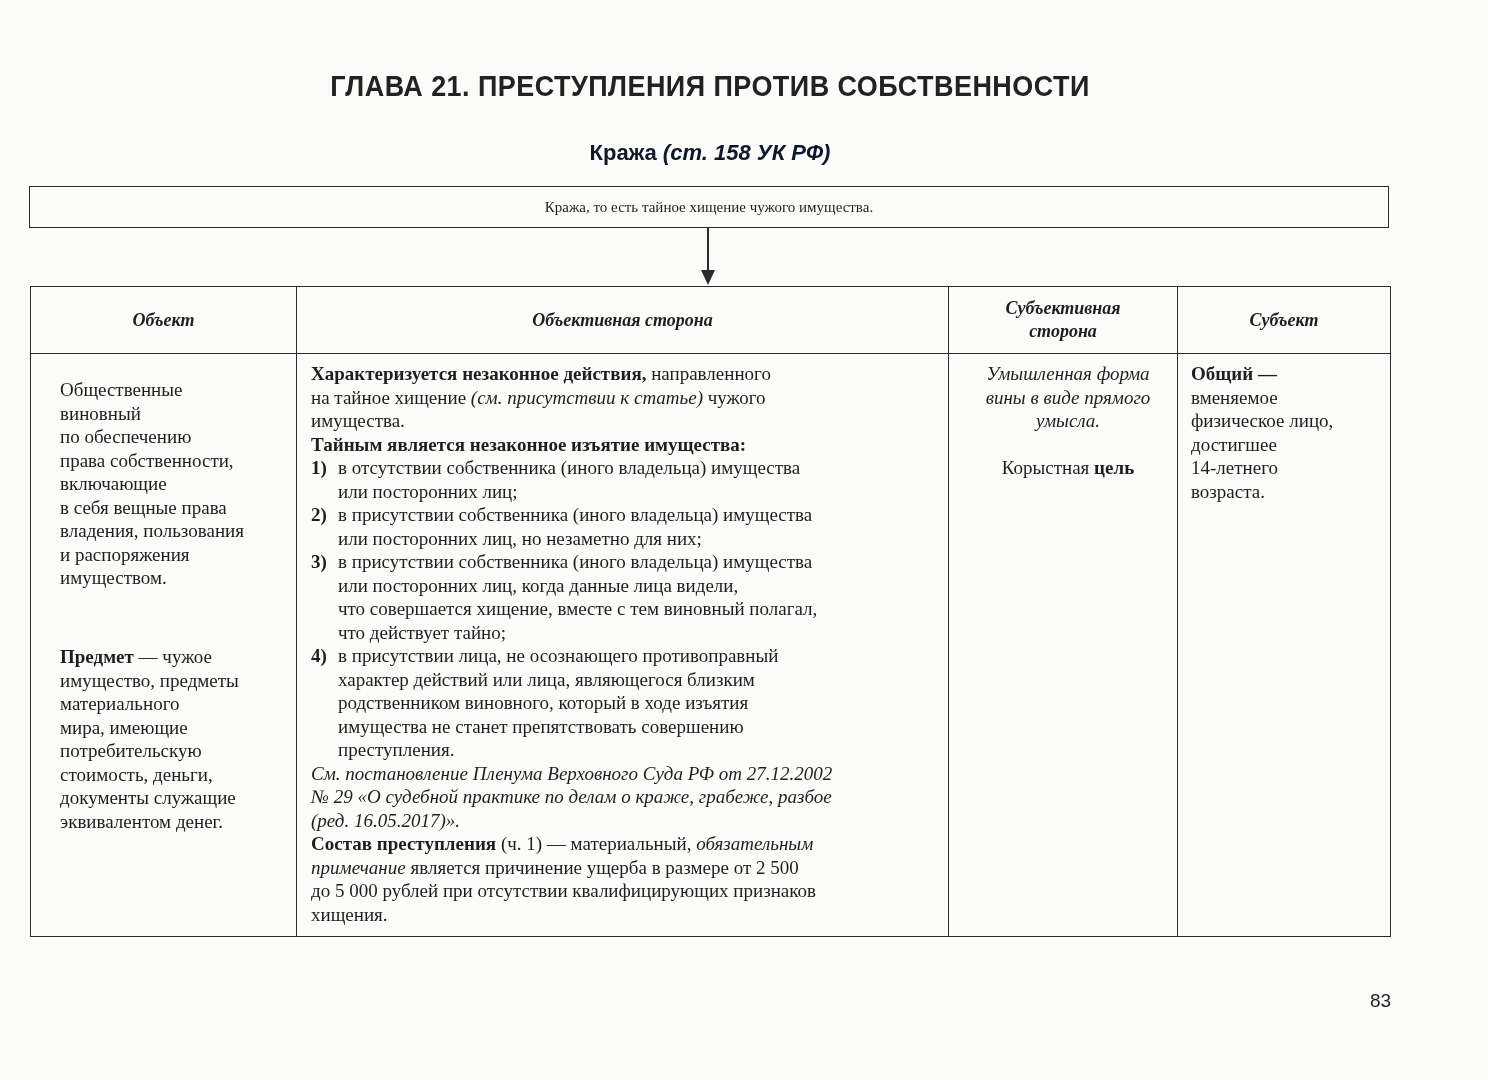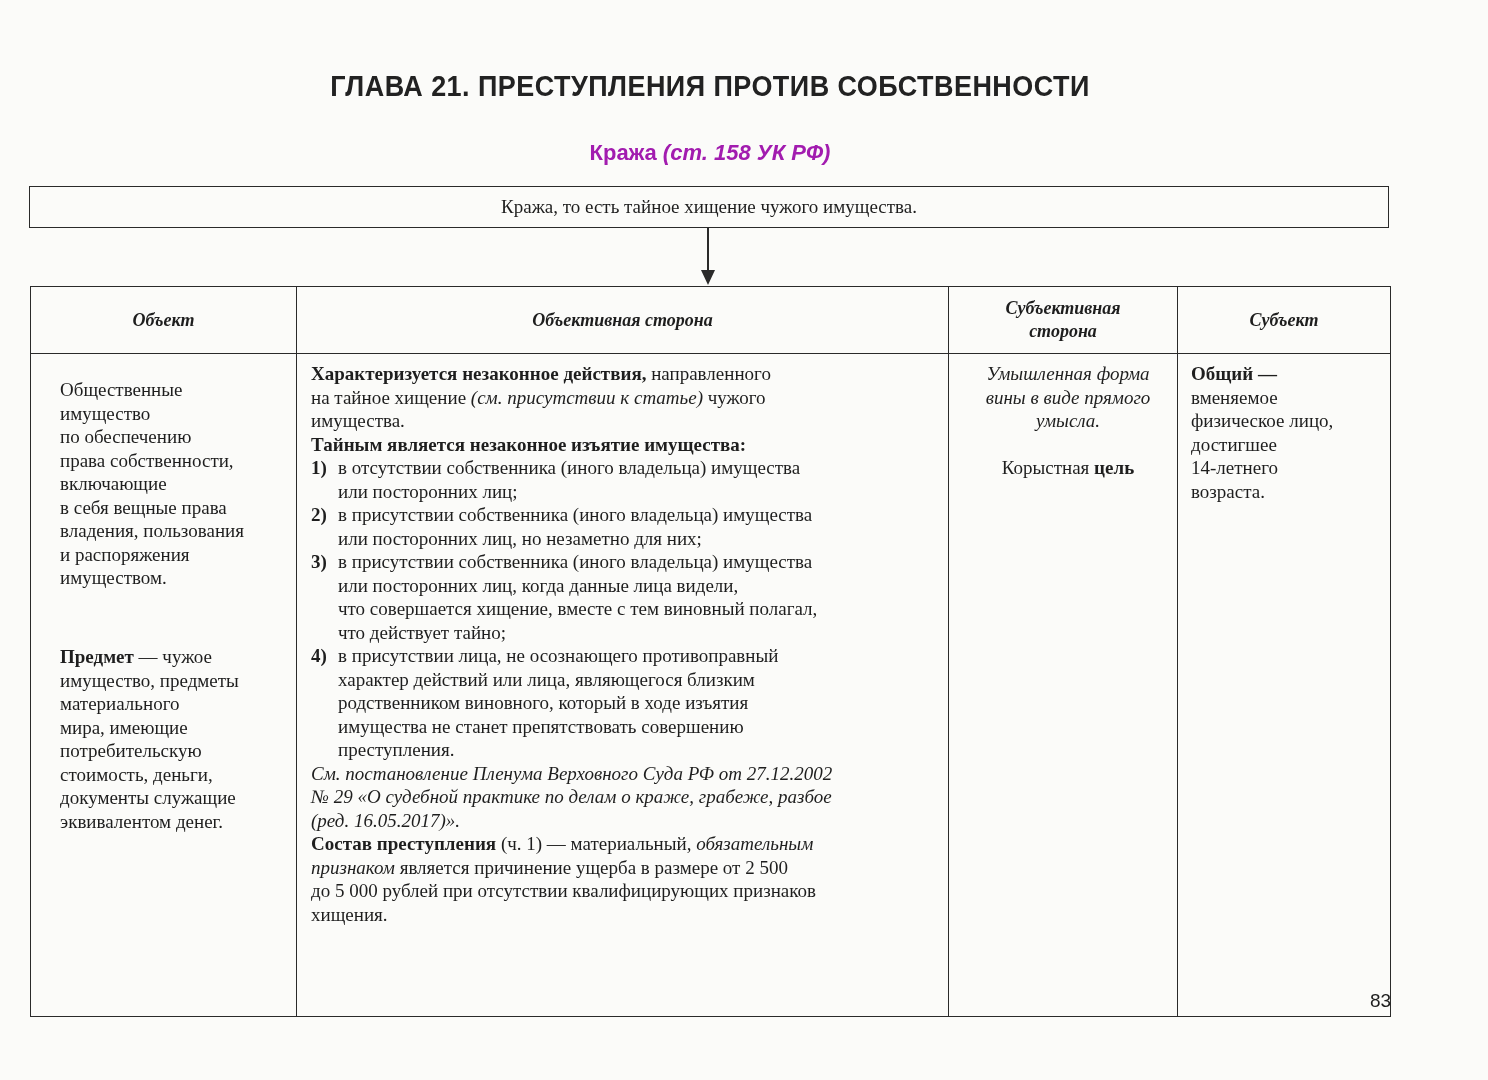--- a/index.html
+++ b/index.html
@@ -10,39 +10,39 @@
   }
   .chapter-title {
     position: absolute; left: 0; width: 1420px; top: 70px;
     text-align: center; font-family: "Liberation Sans", sans-serif;
     font-weight: bold; font-size: 29px; letter-spacing: 0.5px; color: #222;
     transform: scaleX(0.93); transform-origin: 710px 0;
   }
   .article-title {
     position: absolute; left: 0; width: 1420px; top: 140px;
     text-align: center; font-family: "Liberation Sans", sans-serif;
-    font-weight: bold; font-size: 22px; color: #a21caf;
+    font-weight: bold; font-size: 22px; color: #0f172a;
   }
   .article-title .ref { font-style: italic; }
   .definition-box {
     position: absolute; left: 29px; top: 186px; width: 1360px; height: 42px;
     border: 1.6px solid #2a2a2a; box-sizing: border-box;
     display: flex; align-items: center; justify-content: center;
-    font-size: 19px;
+    font-size: 15px;
   }
   .arrow-line {
     position: absolute; left: 707px; top: 228px; width: 1.6px; height: 48px; background: #2a2a2a;
   }
   .arrow-head {
     position: absolute; left: 701px; top: 270px; width: 0; height: 0;
     border-left: 7px solid transparent; border-right: 7px solid transparent;
     border-top: 15px solid #2a2a2a;
   }
   table.main {
-    position: absolute; left: 30px; top: 286px; width: 1360px; height: 731px;
+    position: absolute; left: 30px; top: 286px; width: 1360px; height: 651px;
     border-collapse: collapse; table-layout: fixed;
   }
   table.main td, table.main th {
     border: 1.6px solid #2a2a2a; vertical-align: top; font-size: 19px; line-height: 23.5px;
   }
   table.main th {
     height: 64px; vertical-align: middle; text-align: center;
     font-style: italic; font-weight: bold; font-size: 18px; line-height: 23px;
   }
   .col1 { width: 266px; }
@@ -95,21 +95,21 @@
     <th>
       <div>Субъективная</div>
       <div>сторона</div>
     </th>
     <th>Субъект</th>
   </tr>
   <tr>
     <td class="cell-object">
       <div class="para">
         <div>Общественные</div>
-        <div>имущество</div>
+        <div>виновный</div>
         <div>по обеспечению</div>
         <div>права собственности,</div>
         <div>включающие</div>
         <div>в себя вещные права</div>
         <div>владения, пользования</div>
         <div>и распоряжения</div>
         <div>имуществом.</div>
       </div>
       <div class="gap"></div>
       <div class="para">
@@ -164,21 +164,21 @@
         </div>
       </div>
 
       <div class="i">
         <div>См. постановление Пленума Верховного Суда РФ от 27.12.2002</div>
         <div>№ 29 «О судебной практике по делам о краже, грабеже, разбое</div>
         <div>(ред. 16.05.2017)».</div>
       </div>
 
       <div><span class="b">Состав преступления</span><span> (ч. 1) — материальный, </span><span class="i">обязательным</span></div>
-      <div><span class="i">признаком</span><span> является причинение ущерба в размере от 2 500</span></div>
+      <div><span class="i">примечание</span><span> является причинение ущерба в размере от 2 500</span></div>
       <div>до 5 000 рублей при отсутствии квалифицирующих признаков</div>
       <div>хищения.</div>
     </td>
 
     <td class="cell-subjective">
       <div class="i">
         <div>Умышленная форма</div>
         <div>вины в виде прямого</div>
         <div>умысла.</div>
       </div>

